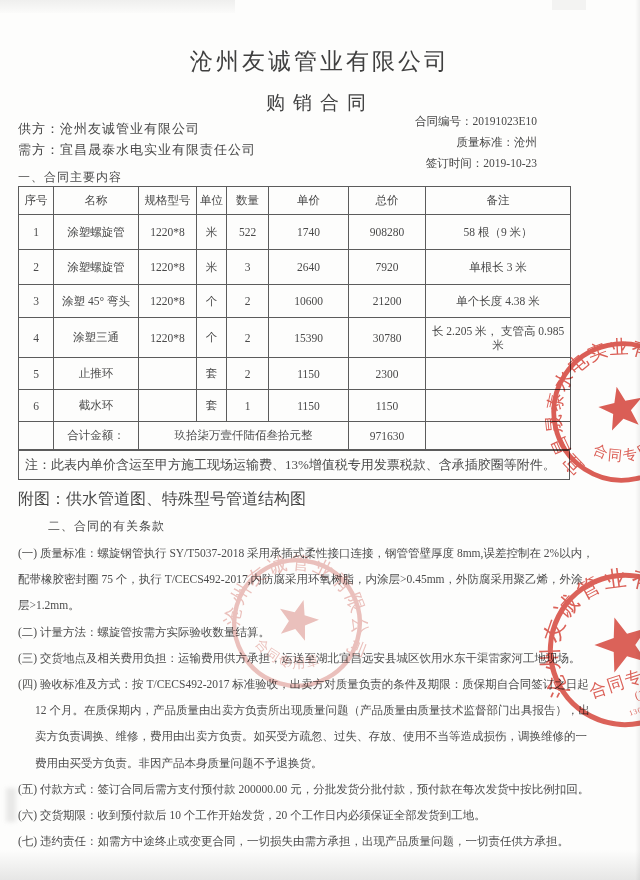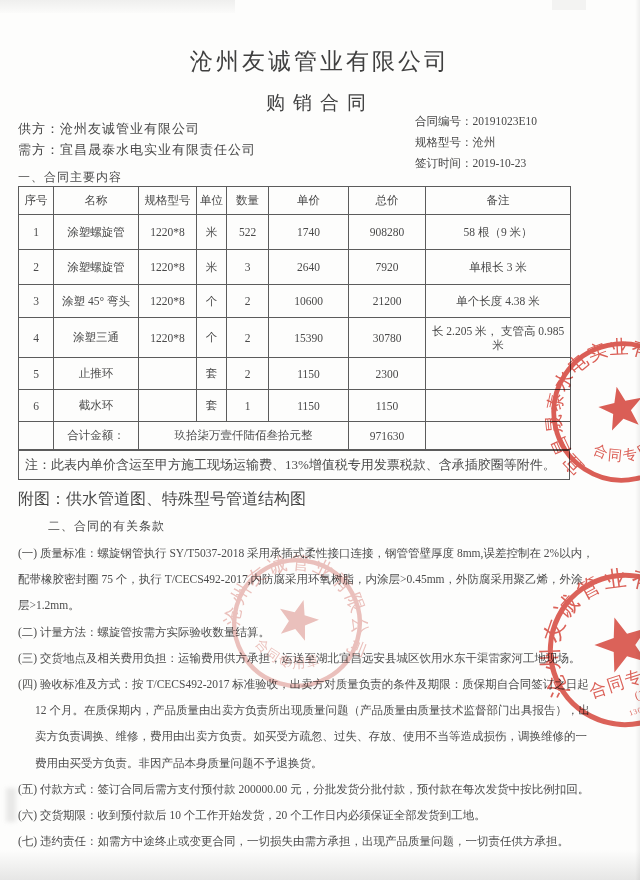--- a/index.html
+++ b/index.html
@@ -23,21 +23,21 @@
   .title-company { position:absolute; top:46px; left:0; width:100%; text-align:center;
     font-size:23px; font-weight:500; letter-spacing:3px; color:#3f3f3f; }
   .title-doc { position:absolute; top:90px; left:0; width:100%; text-align:center;
     font-size:19px; letter-spacing:8px; color:#424242; }
 
   .party-line { position:absolute; left:18px; font-size:13px; white-space:nowrap; letter-spacing:1px; }
   .supplier-line { top:120px; }
   .buyer-line { top:141px; }
   .sec1-heading { position:absolute; left:18px; top:169px; font-size:12px; letter-spacing:1px; }
 
-  .meta-block { position:absolute; left:415px; top:111px; font-size:11.5px; line-height:21px; white-space:nowrap; }
+  .meta-block { position:absolute; left:415px; top:111px; font-size:11.5px; line-height:21px; white-space:nowrap;text-align:right; }
 
   table.items { position:absolute; left:18px; top:186px; width:552px;
     border-collapse:collapse; table-layout:fixed; }
   table.items td, table.items th {
     border:1px solid #5c5c5c; font-size:11.5px; font-weight:normal;
     text-align:center; vertical-align:middle; padding:1px 2px; color:#4a4a4a;
     overflow:hidden;
   }
   tr.h-head { height:28px; } tr.h-r1 { height:35px; } tr.h-r2 { height:35px; }
   tr.h-r3 { height:33px; } tr.h-r4 { height:40px; } tr.h-r5 { height:32px; }
@@ -69,21 +69,21 @@
   <div class="scan-streak-top2"></div>
 
   <div class="title-company">沧州友诚管业有限公司</div>
   <div class="title-doc">购销合同</div>
 
   <div class="party-line supplier-line"><span>供方：</span><span>沧州友诚管业有限公司</span></div>
   <div class="party-line buyer-line"><span>需方：</span><span>宜昌晟泰水电实业有限责任公司</span></div>
 
   <div class="meta-block">
     <div><span>合同编号：</span><span>20191023E10</span></div>
-    <div><span>规格型号：</span><span>沧州</span></div>
+    <div><span>质量标准：</span><span>沧州</span></div>
     <div><span>签订时间：</span><span>2019-10-23</span></div>
   </div>
 
   <div class="sec1-heading">一、合同主要内容</div>
 
   <table class="items">
     <colgroup>
       <col style="width:35px">
         <col style="width:85px">
         <col style="width:58px">

